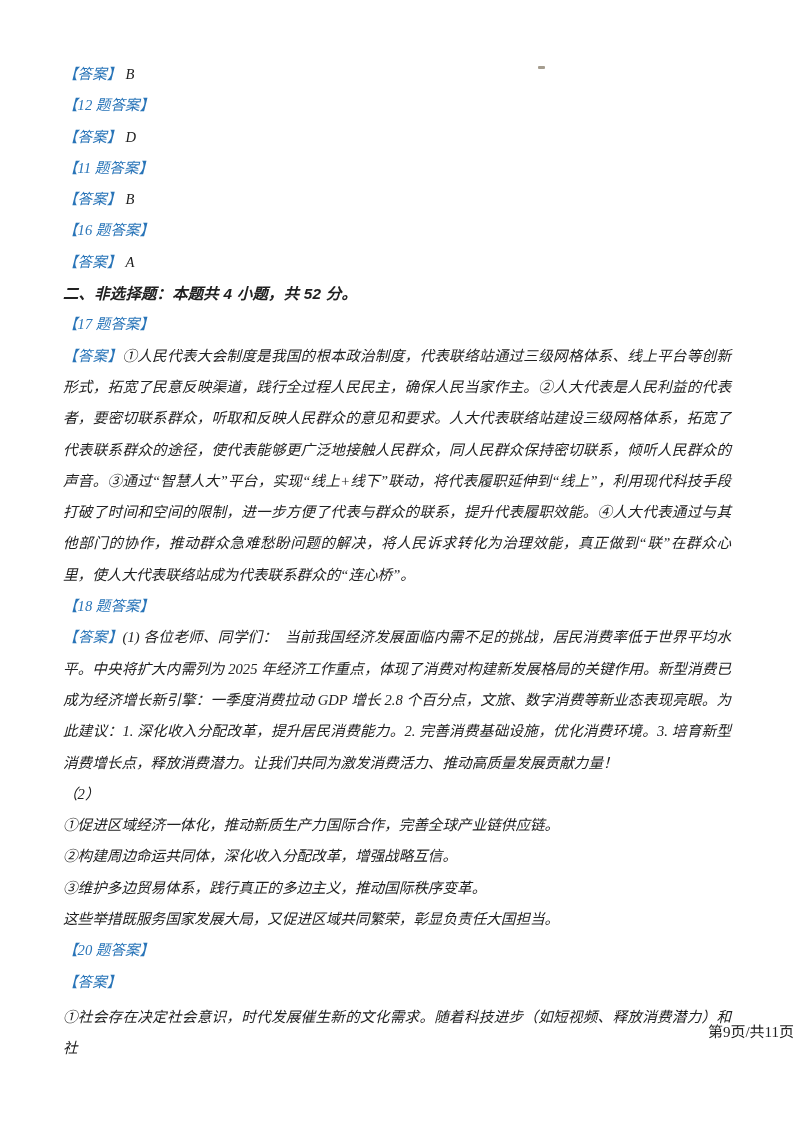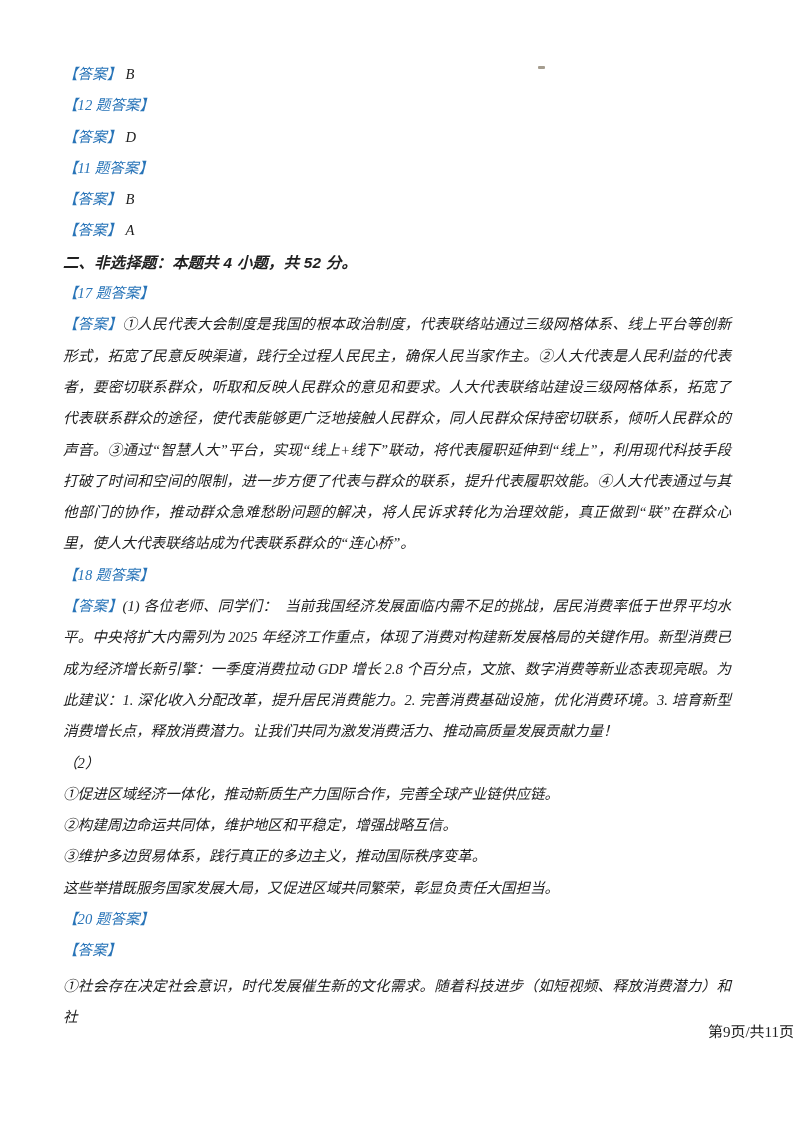--- a/index.html
+++ b/index.html
@@ -83,32 +83,33 @@
 
   <div class="stray-mark"></div>
 
   <div class="content">
 
     <p class="line"><span class="blue">【答案】</span><span class="ans-value">B</span></p>
     <p class="line"><span class="blue">【12 题答案】</span></p>
     <p class="line"><span class="blue">【答案】</span><span class="ans-value">D</span></p>
     <p class="line"><span class="blue">【11 题答案】</span></p>
     <p class="line"><span class="blue">【答案】</span><span class="ans-value">B</span></p>
+    <p class="line"><span class="blue">【16 题答案】</span></p>
     <p class="line"><span class="blue">【答案】</span><span class="ans-value">A</span></p>
 
     <p class="section-heading">二、非选择题：本题共 4 小题，共 52 分。</p>
 
     <p class="line"><span class="blue">【17 题答案】</span></p>
     <p class="jp"><span class="blue">【答案】</span><span>①人民代表大会制度是我国的根本政治制度，代表联络站通过三级网格体系、线上平台等创新形式，拓宽了民意反映渠道，践行全过程人民民主，确保人民当家作主。②人大代表是人民利益的代表者，要密切联系群众，听取和反映人民群众的意见和要求。人大代表联络站建设三级网格体系，拓宽了代表联系群众的途径，使代表能够更广泛地接触人民群众，同人民群众保持密切联系，倾听人民群众的声音。③通过“智慧人大”平台，实现“线上+线下”联动，将代表履职延伸到“线上”，利用现代科技手段打破了时间和空间的限制，进一步方便了代表与群众的联系，提升代表履职效能。④人大代表通过与其他部门的协作，推动群众急难愁盼问题的解决，将人民诉求转化为治理效能，真正做到“联”在群众心里，使人大代表联络站成为代表联系群众的“连心桥”。</span></p>
 
     <p class="line"><span class="blue">【18 题答案】</span></p>
     <p class="jp"><span class="blue">【答案】</span><span>(1) 各位老师、同学们：　当前我国经济发展面临内需不足的挑战，居民消费率低于世界平均水平。中央将扩大内需列为 2025 年经济工作重点，体现了消费对构建新发展格局的关键作用。新型消费已成为经济增长新引擎：一季度消费拉动 GDP 增长 2.8 个百分点，文旅、数字消费等新业态表现亮眼。为此建议：1. 深化收入分配改革，提升居民消费能力。2. 完善消费基础设施，优化消费环境。3. 培育新型消费增长点，释放消费潜力。让我们共同为激发消费活力、推动高质量发展贡献力量！</span></p>
     <p class="line">（2）</p>
     <p class="line">①促进区域经济一体化，推动新质生产力国际合作，完善全球产业链供应链。</p>
-    <p class="line">②构建周边命运共同体，维护地区和平稳定，增强战略互信。</p>
+    <p class="line">②构建周边命运共同体，深化收入分配改革，增强战略互信。</p>
     <p class="line">③维护多边贸易体系，践行真正的多边主义，推动国际秩序变革。</p>
     <p class="line">这些举措既服务国家发展大局，又促进区域共同繁荣，彰显负责任大国担当。</p>
 
     <p class="line"><span class="blue">【20 题答案】</span></p>
     <p class="line"><span class="blue">【答案】</span></p>
     <p class="force-justify gap-before">①社会存在决定社会意识，时代发展催生新的文化需求。随着科技进步（如短视频、释放消费潜力）和社</p>
 
   </div>
 
   <div class="footer">第9页/共11页</div>

